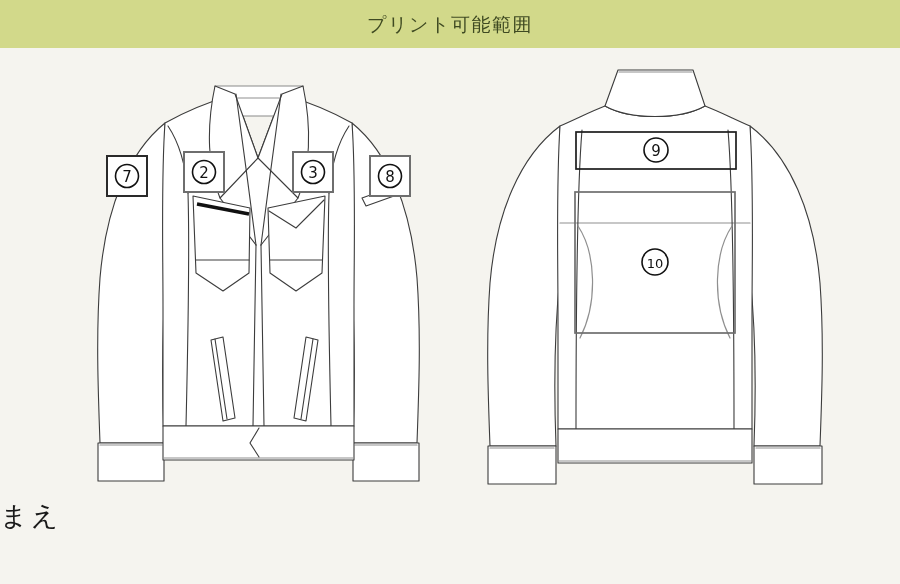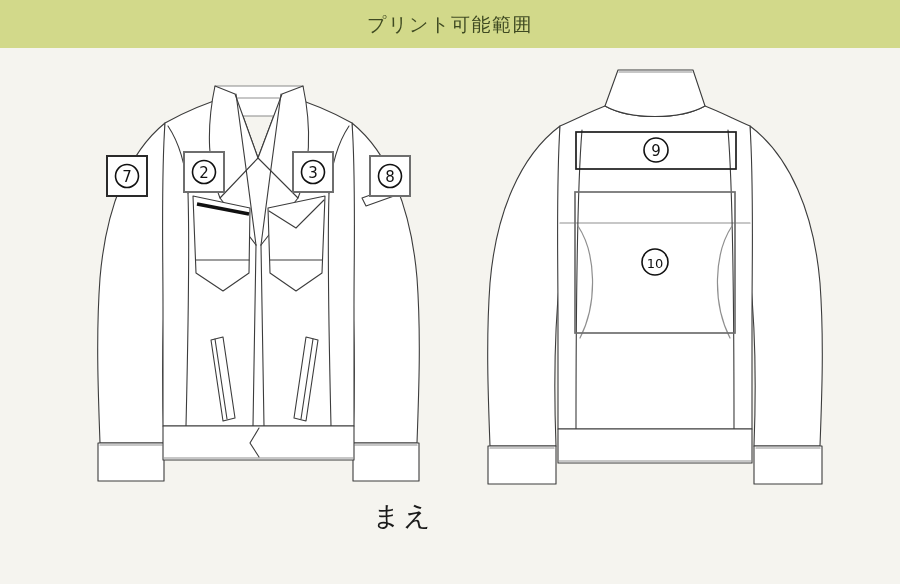--- a/index.html
+++ b/index.html
@@ -54,21 +54,21 @@
   #figure-back  { left: 450px; width: 410px; height: 460px; }
 
   .caption {
     position: absolute;
     top: 450px;
     font-size: 27px;
     color: #1a1a1a;
     letter-spacing: 3px;
     font-family: "DejaVu Sans", "Liberation Sans", sans-serif;
   }
-  #caption-front { left: 0px; width: 400px; text-align: right; margin-left: 34px; }
+  #caption-front { left: 0px; width: 400px; text-align: left; }
   #caption-back  { left: 450px; width: 400px; text-align: center; }
 
   svg { display: block; overflow: visible; }
 
   .grm  { fill: #ffffff; stroke: #3c3c3c; stroke-width: 1.1; stroke-linejoin: round; stroke-linecap: round; }
   .grm-light { fill: #ffffff; stroke: #8a8a8a; stroke-width: 1.1; }
   .ln   { fill: none; stroke: #3c3c3c; stroke-width: 1.1; stroke-linecap: round; }
   .ln-light { fill: none; stroke: #8f8f8f; stroke-width: 1.2; stroke-linecap: round; }
   .ln-thick { fill: none; stroke: #111111; stroke-width: 3.4; stroke-linecap: butt; }
 

